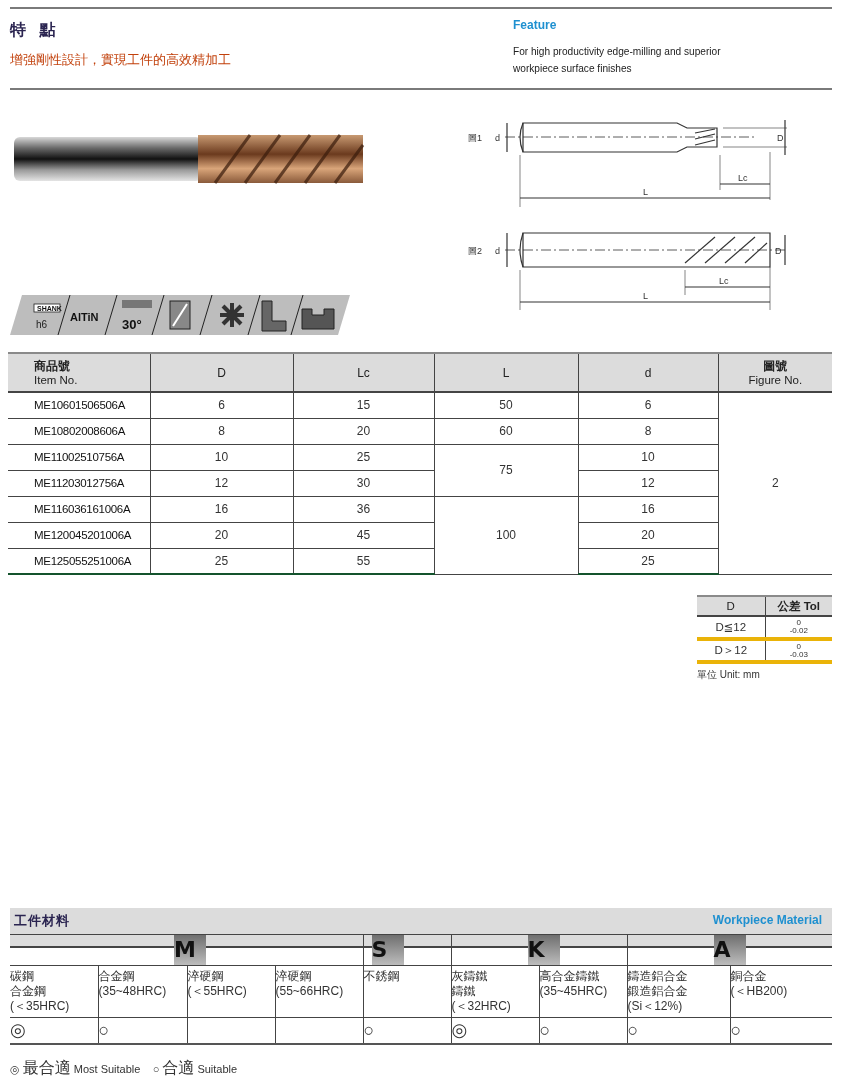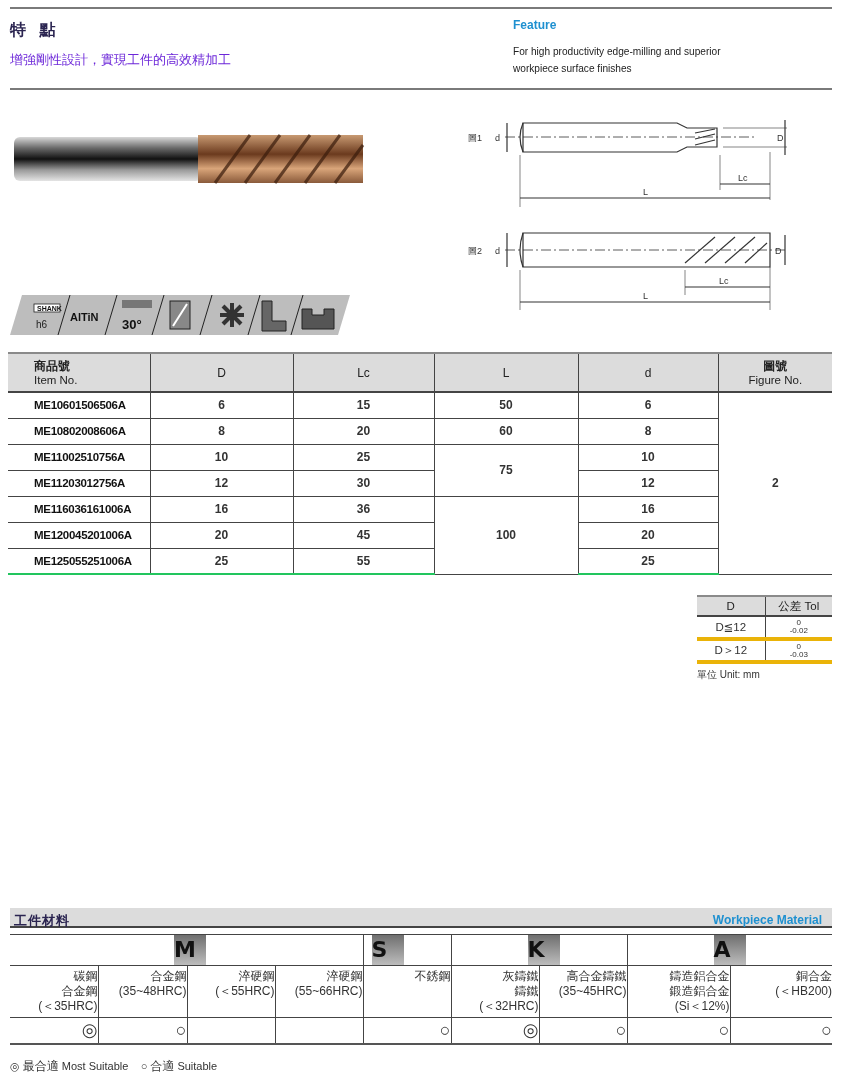--- a/index.html
+++ b/index.html
@@ -1,67 +1,67 @@
 <!DOCTYPE html>
 <html><head>
 <meta charset="utf-8">
 <style>
   * { box-sizing: border-box; margin: 0; padding: 0; }
   body { width: 844px; height: 1080px; background: #fff; position: relative; font-family: "Liberation Sans", "DejaVu Sans", sans-serif; color: #222; overflow: hidden; }
   .abs { position: absolute; }
   .rule { position: absolute; left: 10px; width: 822px; height: 2px; background: #7a7a7a; }
   .title-cn { font-family: "DejaVu Sans", sans-serif; font-weight: bold; font-size: 16px; color: #2a2450; letter-spacing: 2px; }
-  .sub-cn { font-family: "DejaVu Sans", sans-serif; font-size: 13px; color: #6d28d9; }
+  .sub-cn { font-family: "DejaVu Sans", sans-serif; font-size: 13px; color: #c2410c; }
   .title-en { font-weight: bold; font-size: 12px; color: #1e90d0; }
   .sub-en { font-family: "Liberation Sans Narrow", "Liberation Sans", sans-serif; font-size: 11.5px; color: #222; line-height: 17px; transform: scaleX(0.88); transform-origin: left; }
 
   
   .tool { left: 10px; top: 127px; width: 360px; height: 60px; }
 
   
   .strip { left: 10px; top: 295px; width: 340px; height: 40px; }
 
   
   table { border-collapse: collapse; }
   .spec { position: absolute; left: 8px; top: 352px; width: 824px; font-family: "Liberation Sans", sans-serif; }
   .spec th { background: #dcdcdc; font-weight: normal; font-size: 12px; height: 39px; border-left: 1px solid #444; border-right: 1px solid #444; border-bottom: 2px solid #444; border-top: 2px solid #8a8a8a; }
   .spec th.first { text-align: left; padding-left: 26px; }
-  .spec td { font-size: 12px; text-align: center; height: 26px; border: 1px solid #444; color: #333; font-weight: bold; }
+  .spec td { font-size: 12px; text-align: center; height: 26px; border: 1px solid #444; color: #333; }
   .spec td.item { text-align: left; padding-left: 26px; font-size: 11.5px; color: #111; letter-spacing: -0.3px; }
-  .spec tr:last-child td { border-bottom: 2px solid #22c55e; }
+  .spec tr:last-child td { border-bottom: 2px solid #14532d; }
   .spec td:first-child, .spec th:first-child { border-left: none; }
   .spec td:last-child, .spec th:last-child { border-right: none; }
   .hcn { font-family: "DejaVu Sans", sans-serif; font-weight: bold; font-size: 12px; display: block; line-height: 14px; }
   .hen { display: block; line-height: 14px; font-size: 11.5px; }
 
   
   .tol { position: absolute; left: 697px; top: 595px; width: 135px; }
   .tol th { background: #dcdcdc; font-weight: normal; font-size: 11.5px; height: 20px; border-top: 2px solid #8a8a8a; border-bottom: 2px solid #444; }
-  .tol th + th { border-left: 1px solid #444; }
+  .tol th + th { border-left: 1px solid #444; font-weight: bold; }
   .tol td { font-size: 11.5px; height: 23px; text-align: center; border-bottom: 4px solid #eab308; color:#333; }
   .tol td + td { border-left: 1px solid #444; font-size: 8px; line-height: 8px; }
   .unit { left: 697px; top: 668px; font-size: 10px; color: #333; }
 
   
-  .wp-head { left: 10px; top: 908px; width: 822px; height: 20px; background: #dcdcdc; border-bottom: 2px solid #444; }
+  .wp-head { left: 10px; top: 908px; width: 822px; height: 40px; background: #dcdcdc; border-bottom: 2px solid #444; }
   .wp-head .cn { position: absolute; left: 4px; top: 4px; font-family: "DejaVu Sans", sans-serif; font-weight: bold; font-size: 13px; color: #2a2450; letter-spacing: 1px; }
   .wp-head .en { position: absolute; right: 10px; top: 5px; font-weight: bold; font-size: 12px; color: #1e90d0; }
   .wp { position: absolute; left: 10px; top: 934px; width: 822px; }
-  .wp td { border: 1px solid #444; text-align: right; vertical-align: top; font-size: 11.5px; color: #333; }
+  .wp td { border: 1px solid #444; text-align: left; vertical-align: top; font-size: 11.5px; color: #333; }
   .wp td:first-child { border-left: none; }
   .wp td:last-child { border-right: none; }
   .wp .grp td { height: 30px; vertical-align: middle; position: relative; }
   .letter { display: inline-block; width: 32px; height: 30px; line-height: 30px; font-weight: bold; font-size: 22px; color: #111; background: linear-gradient(180deg, #6f6f6f 0%, #bdbdbd 100%); font-family: "DejaVu Sans", sans-serif; }
   .wp .mat td { height: 52px; padding-top: 3px; line-height: 15px; }
   .mat .cn { font-family: "DejaVu Sans", sans-serif; font-size: 12px; display: block; }
   .mat .sub { font-size: 12px; display: block; }
   .wp .rate td { height: 26px; vertical-align: middle; font-size: 18px; }
   .wp .rate:last-child td { border-bottom: 2px solid #555; }
   .legend { left: 10px; top: 1058px; font-size: 11px; color: #333; }
-  .legend .cn { font-family: "DejaVu Sans", sans-serif; font-size: 12px; }
+  .legend .cn { font-family: "DejaVu Sans", sans-serif; font-size: 16px; }
 </style>
 </head>
 <body>
 
 <div class="rule" style="top:7px;"></div>
 <div class="abs title-cn" style="left:10px;top:20px;font-family:Liberation Mono, monospace;">特 點</div>
 <div class="abs sub-cn" style="left:10px;top:51px;">增強剛性設計，實現工件的高效精加工</div>
 <div class="abs title-en" style="left:513px;top:18px;">Feature</div>
 <div class="abs sub-en" style="left:513px;top:43px;">For high productivity edge-milling and superior</div>
 <div class="abs sub-en" style="left:513px;top:60px;">workpiece surface finishes</div>

